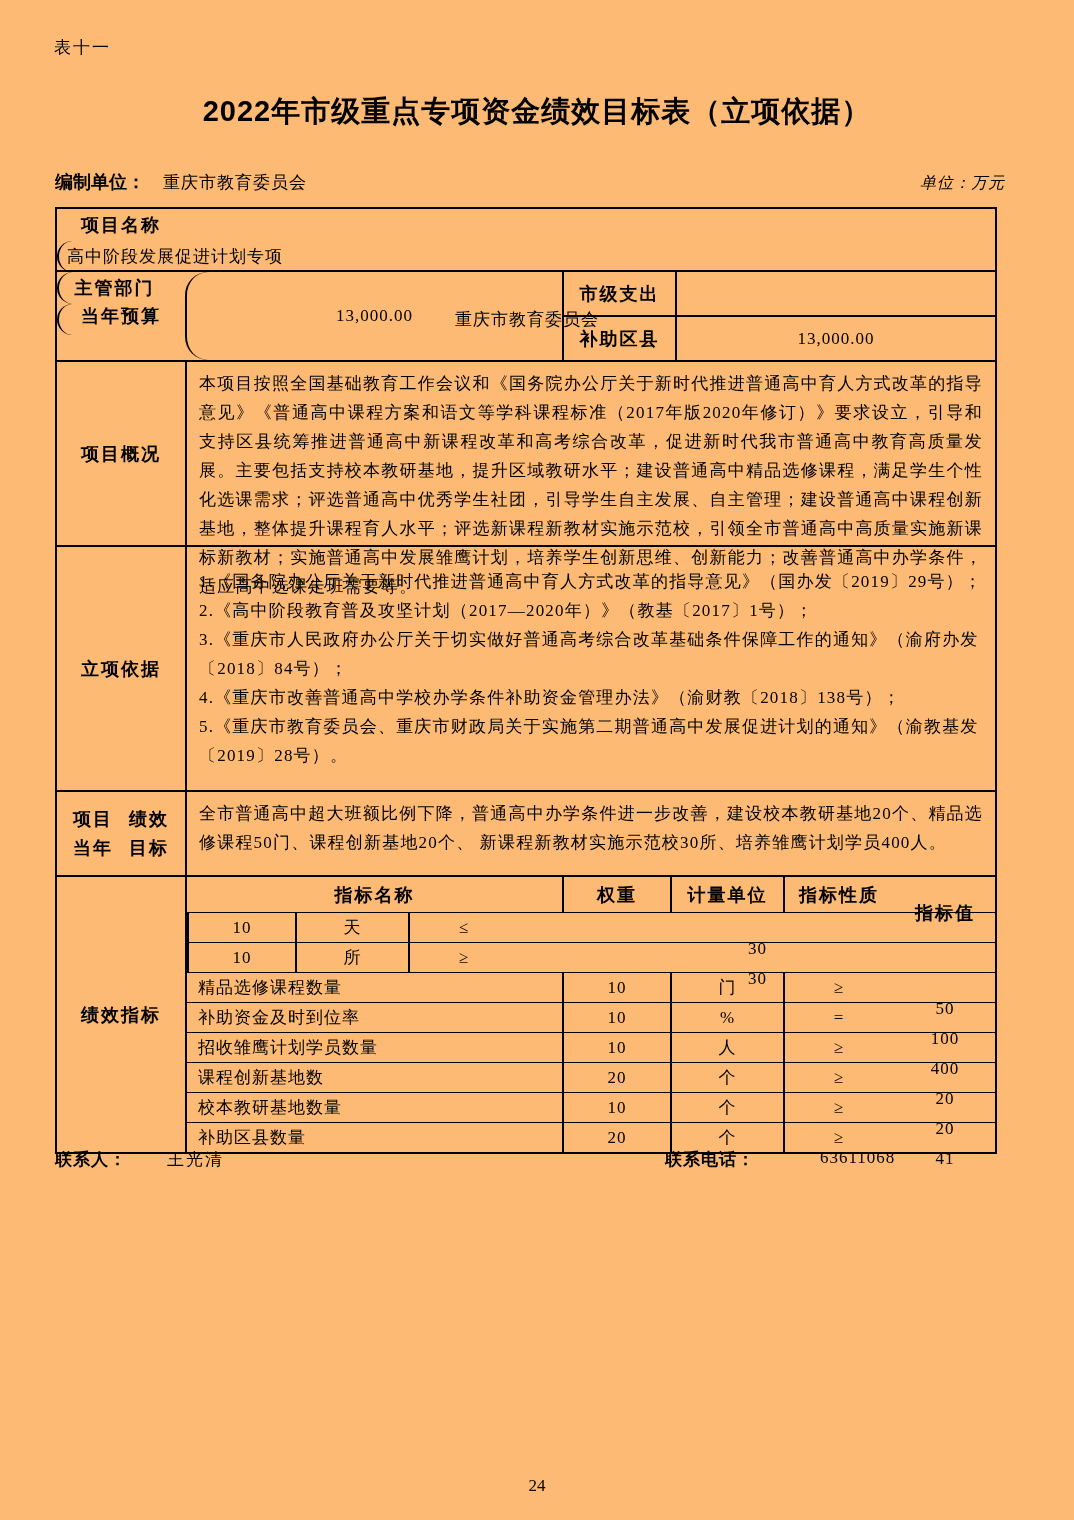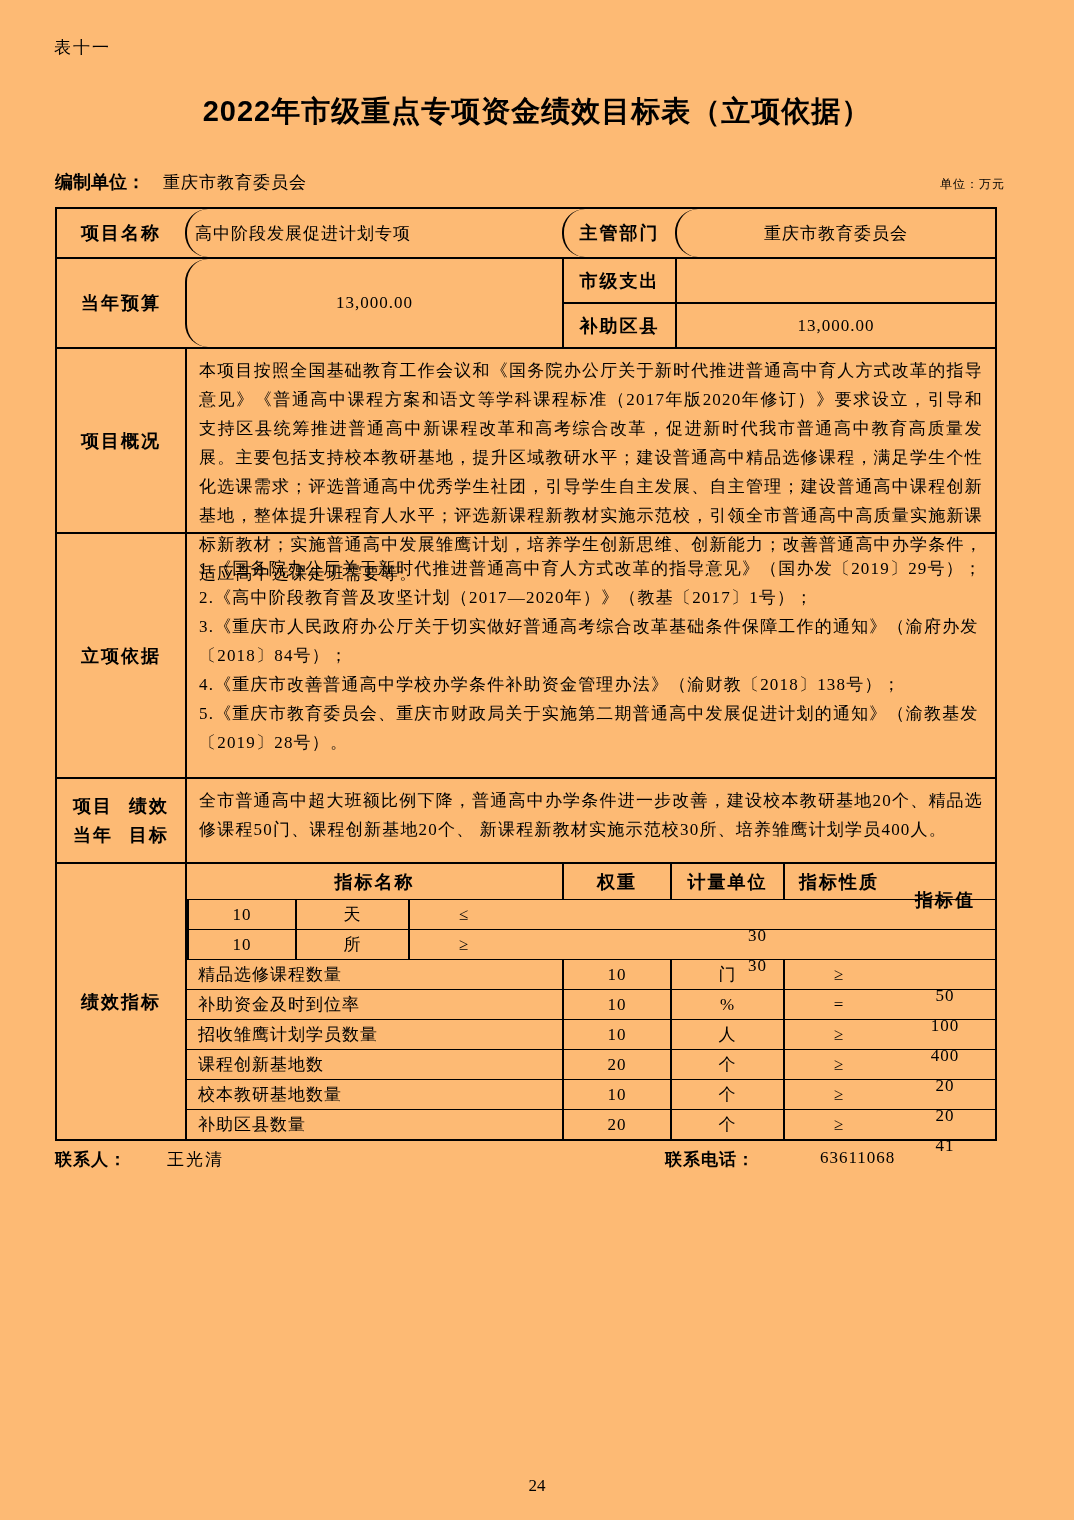--- a/index.html
+++ b/index.html
@@ -34,21 +34,21 @@
   }
   .meta-row {
     position: absolute;
     left: 55px; width: 950px;
     top: 170px;
     display: flex;
     align-items: baseline;
   }
   .meta-label { font-weight: bold; font-size: 18px; }
   .meta-value { font-size: 17px; margin-left: 18px; letter-spacing: 1px; }
-  .meta-unit  { margin-left: auto; font-size: 12px; letter-spacing: 1px; }
+  .meta-unit  { margin-left: auto; font-size: 16px; letter-spacing: 1px; font-style: italic; }
 
   
   .tbl {
     position: absolute;
     left: 55px; top: 207px;
     width: 942px;
     border: 2px solid #000;
     font-size: 17px;
   }
   .trow { display: flex; border-top: 2px solid #000; }
@@ -61,21 +61,21 @@
     padding: 4px 8px;
     letter-spacing: 1px;
   }
   .cell.lbl { font-weight: bold; font-size: 18px; letter-spacing: 2px; }
   .cell.left { justify-content: flex-start; text-align: left; }
   .bL { border-left: 2px solid #000; border-radius: 23px; }
   .w-lbl   { width: 128px; flex: none; }
   .w-val1  { width: 377px; flex: none; }
   .w-lbl2  { width: 113px; flex: none; }
   .w-val2  { flex: 1; }
-  .row-a { height: 48px; }
+  .row-a { height: 61px; flex-direction: column; }
   .row-b { height: 90px; }
   .split-col { flex: 1; display: flex; flex-direction: column; border-left: 2px solid #000; }
   .split-row { flex: 1; display: flex; }
   .split-row + .split-row { border-top: 2px solid #000; }
   .split-row .cell.lbl { width: 111px; flex: none; }
   .split-row .cell.val { flex: 1; border-left: 2px solid #000; }
 
   .row-c { height: 185px; }
   .row-d { height: 245px; }
   .row-e { height: 85px; }

